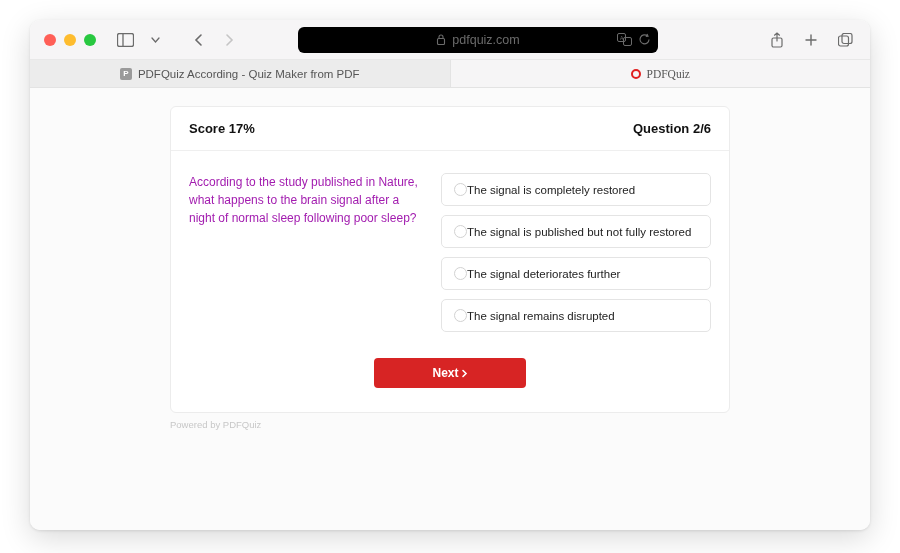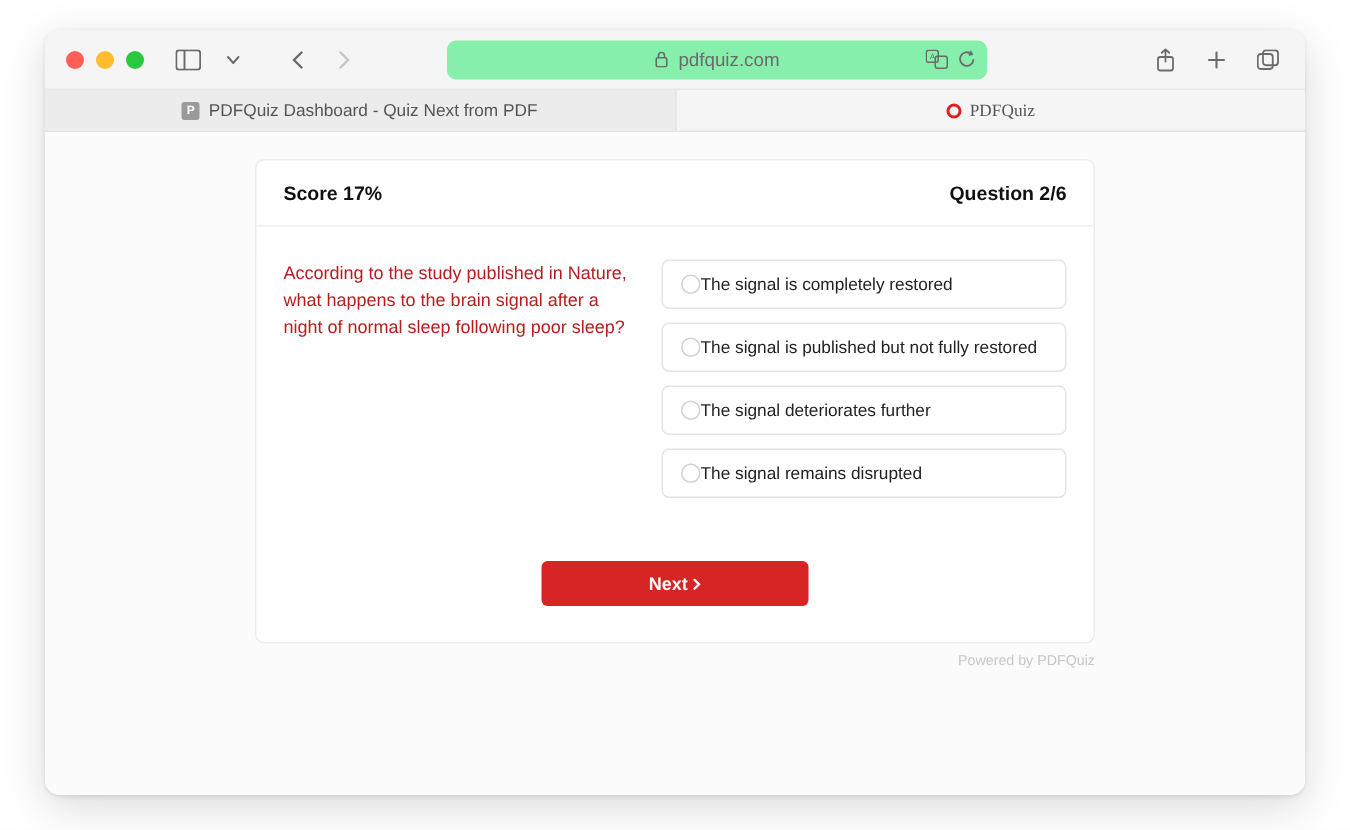--- a/index.html
+++ b/index.html
@@ -39,21 +39,21 @@
       width: 22px; height: 22px;
       display: flex; align-items: center; justify-content: center;
       color: #6b6b6b;
       cursor: pointer;
     }
     .tb-icon.disabled { color: #c5c5c5; cursor: default; }
     .tb-spacer-sm { width: 6px; }
     .addrbar {
       flex: 0 0 360px;
       height: 26px;
-      background: #86efac;
+      background: #000000;
       border-radius: 6px;
       margin: 0 auto;
       display: flex;
       align-items: center;
       justify-content: center;
       gap: 6px;
       color: #6b6b6b;
       font-size: 12.5px;
       position: relative;
     }
@@ -112,21 +112,21 @@
     }
     .card-body {
       display: flex;
       gap: 22px;
       padding: 22px 18px 26px 18px;
     }
     .question {
       flex: 0 0 230px;
       font-size: 12px;
       line-height: 1.5;
-      color: #b91c1c;
+      color: #a21caf;
     }
     .options {
       flex: 1;
       display: flex;
       flex-direction: column;
       gap: 9px;
     }
     .option {
       border: 1px solid #e4e4e4;
       border-radius: 5px;
@@ -143,39 +143,37 @@
       border: 1.5px solid #d2d2d2;
       border-radius: 50%;
       flex-shrink: 0;
     }
     .next-row {
       display: flex;
       justify-content: center;
       padding: 0 0 24px 0;
     }
     .next-btn {
-      width: 178px;
+      width: 152px;
       height: 30px;
       background: #d72424;
       color: #fff;
       border: none;
       border-radius: 4px;
       font-size: 12px;
       font-weight: 600;
       display: flex;
       align-items: center;
       justify-content: center;
       gap: 2px;
       cursor: pointer;
-      margin-top: 16px;
     }
     .footer {
       width: 560px;
       margin: 6px auto 0 auto;
-      text-align: right;
       font-size: 9.5px;
       color: #c7c7c7;
       padding-bottom: 10px;
     }
     svg { display: block; }
   </style>
 </head>
 <body>
 
 <div class="browser-window">
@@ -251,21 +249,21 @@
             <rect x="0.5" y="3" width="10" height="10" rx="2" fill="none" stroke="currentColor" stroke-width="1.2"></rect>
             <rect x="4" y="0.5" width="10" height="10" rx="2" fill="none" stroke="currentColor" stroke-width="1.2"></rect>
           </svg>
       </div>
     </div>
   </div>
 
   <div class="tabs">
     <div class="tab active">
       <span class="fav p">P</span>
-      <span>PDFQuiz Dashboard - Quiz Next from PDF</span>
+      <span>PDFQuiz According - Quiz Maker from PDF</span>
     </div>
     <div class="tab">
       <span class="fav o"></span>
       <span>PDFQuiz</span>
     </div>
   </div>
 
   <div class="page">
     <div class="card">
       <div class="card-header">

